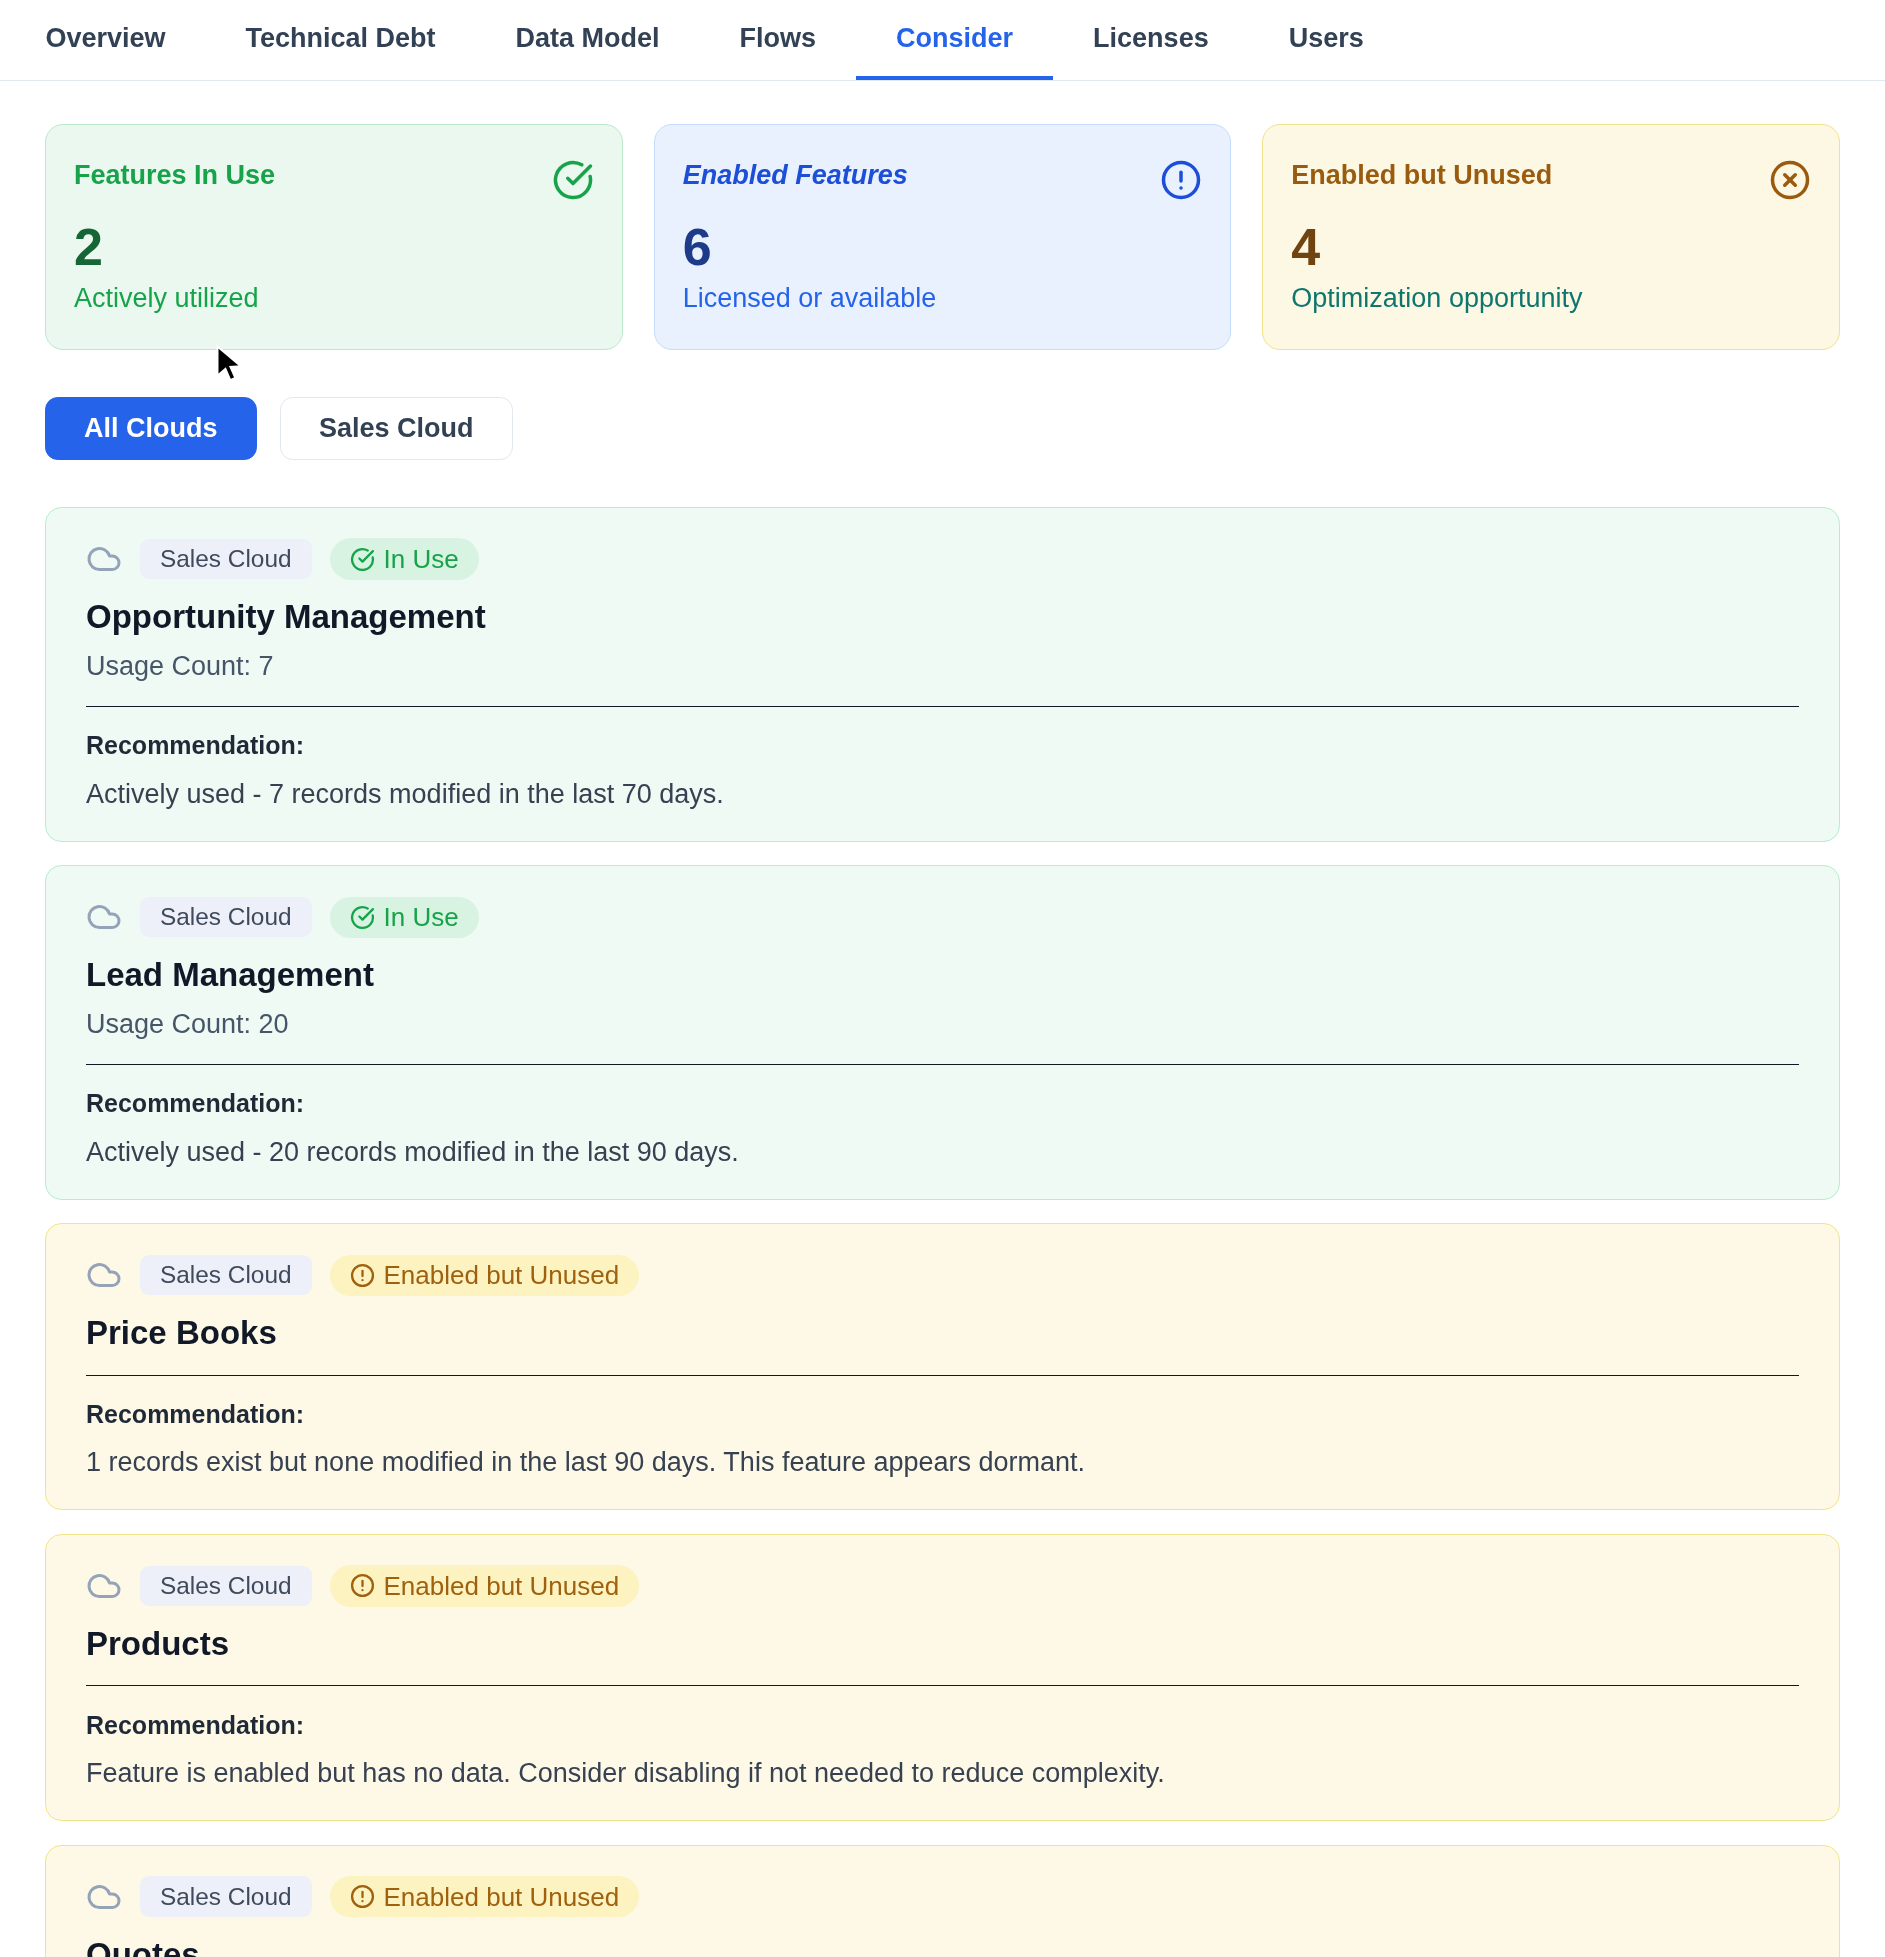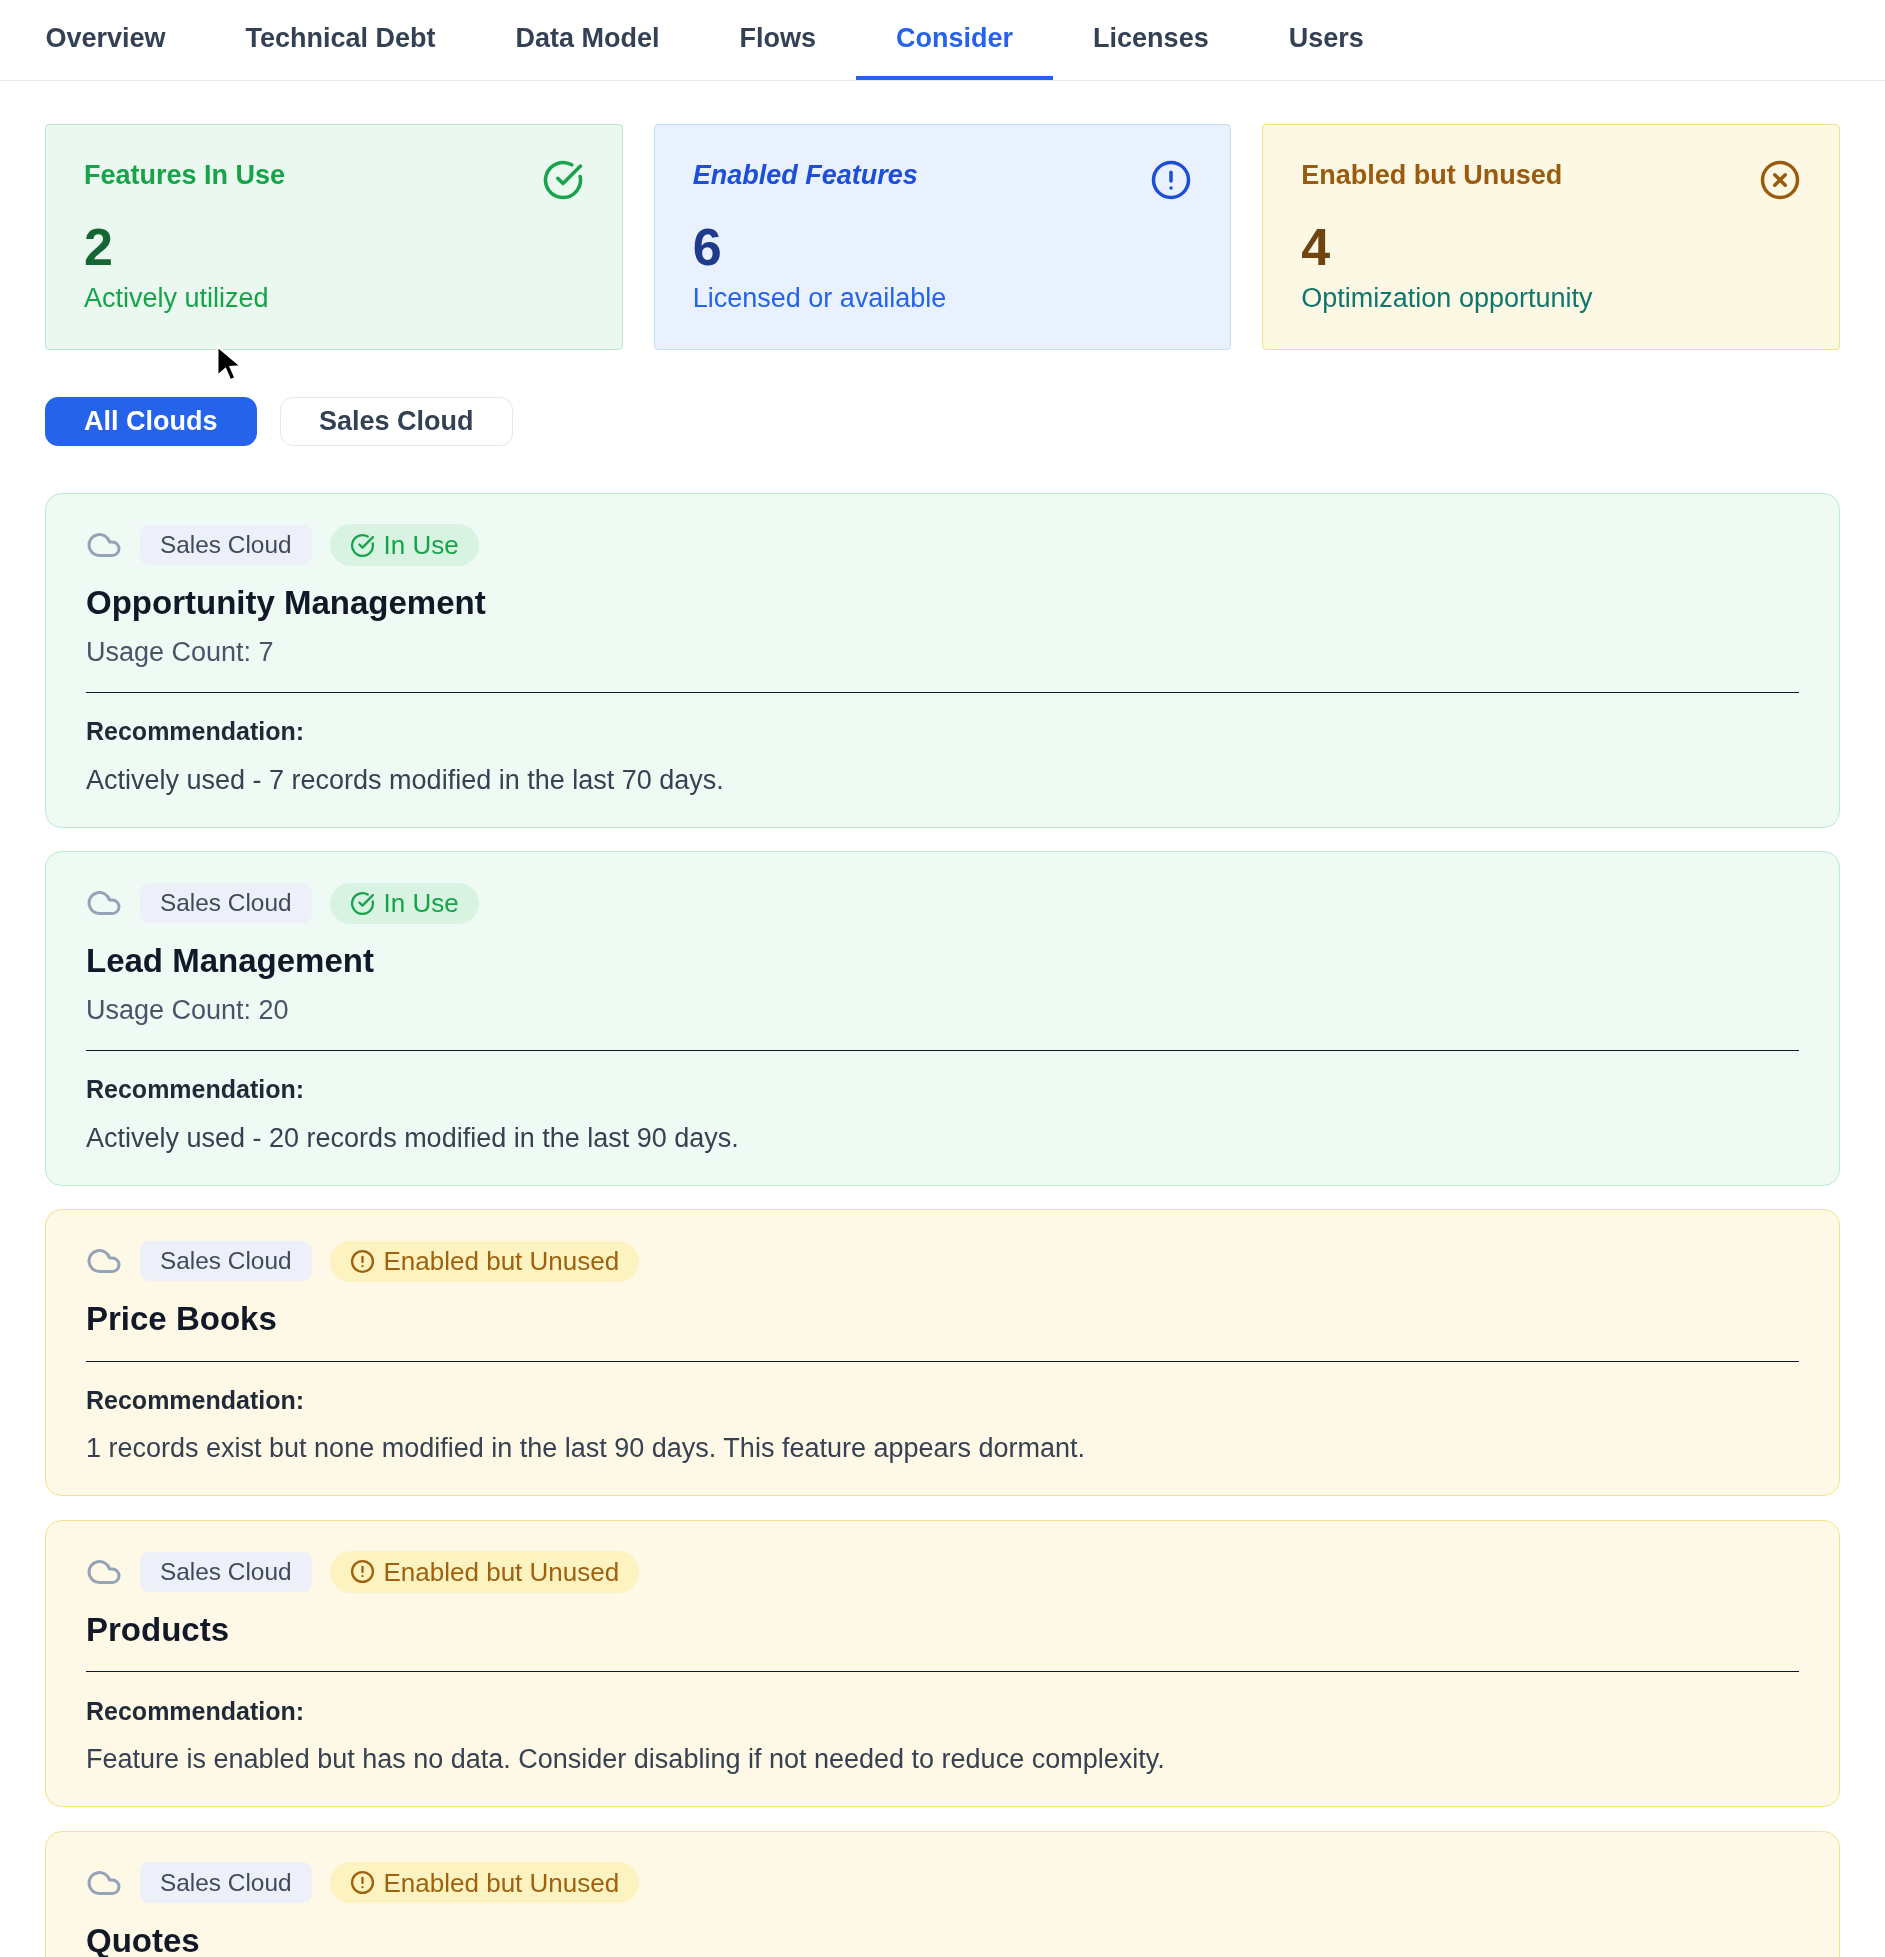--- a/index.html
+++ b/index.html
@@ -7,40 +7,40 @@
     width:1885px;height:1958px;overflow:hidden;background:#ffffff;
     font-family:"Liberation Sans", sans-serif;color:#0f172a;position:relative;
   }
   
   .tabbar{display:flex;align-items:stretch;padding:0 5.4px;border-bottom:1.8px solid #e2e8f0;height:81px;box-sizing:border-box;}
   .tab{display:flex;align-items:center;padding:0 40px;font-size:27px;font-weight:600;color:#334155;
        border-bottom:4.5px solid transparent;box-sizing:border-box;cursor:pointer;white-space:nowrap;}
   .tab.active{color:#2563eb;border-bottom-color:#2563eb;}
   
   .summary{display:grid;grid-template-columns:repeat(3,1fr);gap:31px;margin:43px 45px 0;}
-  .scard{border-radius:4px;border:1.8px solid;padding:34px 38px;box-sizing:border-box;}
+  .scard{border-radius:18px;border:1.8px solid;padding:34px 28px;box-sizing:border-box;}
   .scard .top{display:flex;justify-content:space-between;align-items:flex-start;}
   .scard .stitle{font-size:27px;font-weight:600;line-height:33px;}
   .scard .sicon svg{width:42px;height:42px;display:block;}
   .scard .svalue{font-size:52px;line-height:52px;font-weight:700;margin-top:20px;}
   .scard .ssub{font-size:27px;line-height:33px;margin-top:9px;}
   .scard.green{background:#eaf8ef;border-color:#bce8cb;}
   .scard.green .stitle,.scard.green .ssub,.scard.green .sicon{color:#16a34a;}
   .scard.green .svalue{color:#166534;}
   .scard.blue{background:#e8f1fd;border-color:#c5dcfa;}
   .scard.blue .stitle,.scard.blue .sicon{color:#1d4ed8;font-style:italic;}
   .scard.blue .ssub{color:#2563eb;}
   .scard.blue .svalue{color:#1e3a8a;}
   .scard.yellow{background:#fdf8e3;border-color:#f2e289;}
   .scard.yellow .stitle,.scard.yellow .sicon{color:#9a5b0f;}
   .scard.yellow .ssub{color:#0f766e;}
   .scard.yellow .svalue{color:#6f4410;}
   
   .filters{display:flex;gap:23.5px;margin:47px 45px 0;}
-  .filter-btn{font-size:27px;font-weight:600;padding:0 38px;height:49px;display:flex;align-items:center;
+  .filter-btn{font-size:27px;font-weight:600;padding:0 38px;height:63px;display:flex;align-items:center;
               border-radius:12.7px;box-sizing:border-box;cursor:pointer;}
   .filter-btn.active{background:#2563eb;color:#ffffff;border:1.8px solid #2563eb;}
   .filter-btn.inactive{background:#ffffff;color:#334155;border:1.8px solid #e2e8f0;}
   
   .feature-list{display:flex;flex-direction:column;gap:23.5px;margin:47px 45px 0;}
   .fcard{border-radius:16.3px;border:1.8px solid;padding:31px 40px;box-sizing:border-box;}
   .fcard.green{background:#eefaf3;border-color:#b9ecca;}
   .fcard.yellow{background:#fdf9e6;border-color:#f3e388;}
   .fcard.clipped{min-height:289px;}
   .fhead{display:flex;align-items:center;gap:18px;height:40px;}

